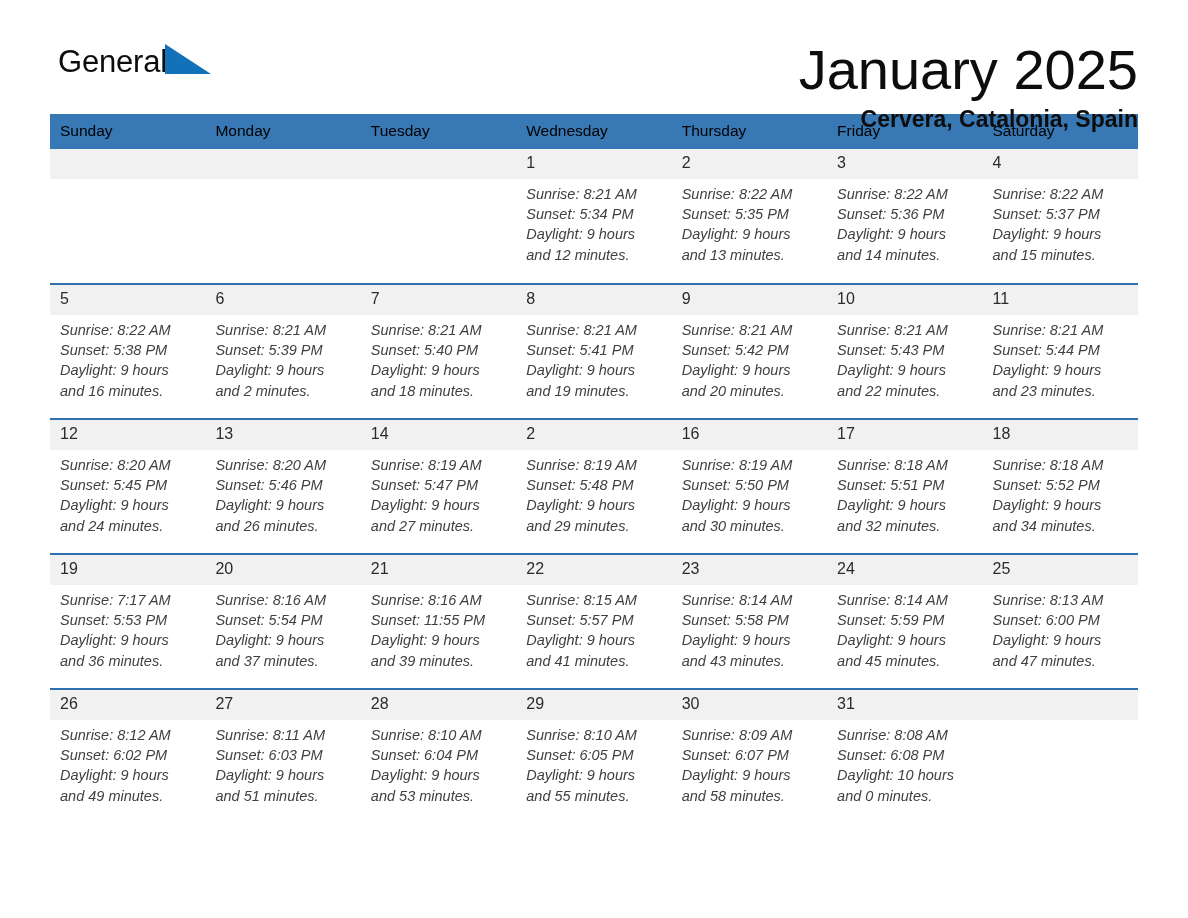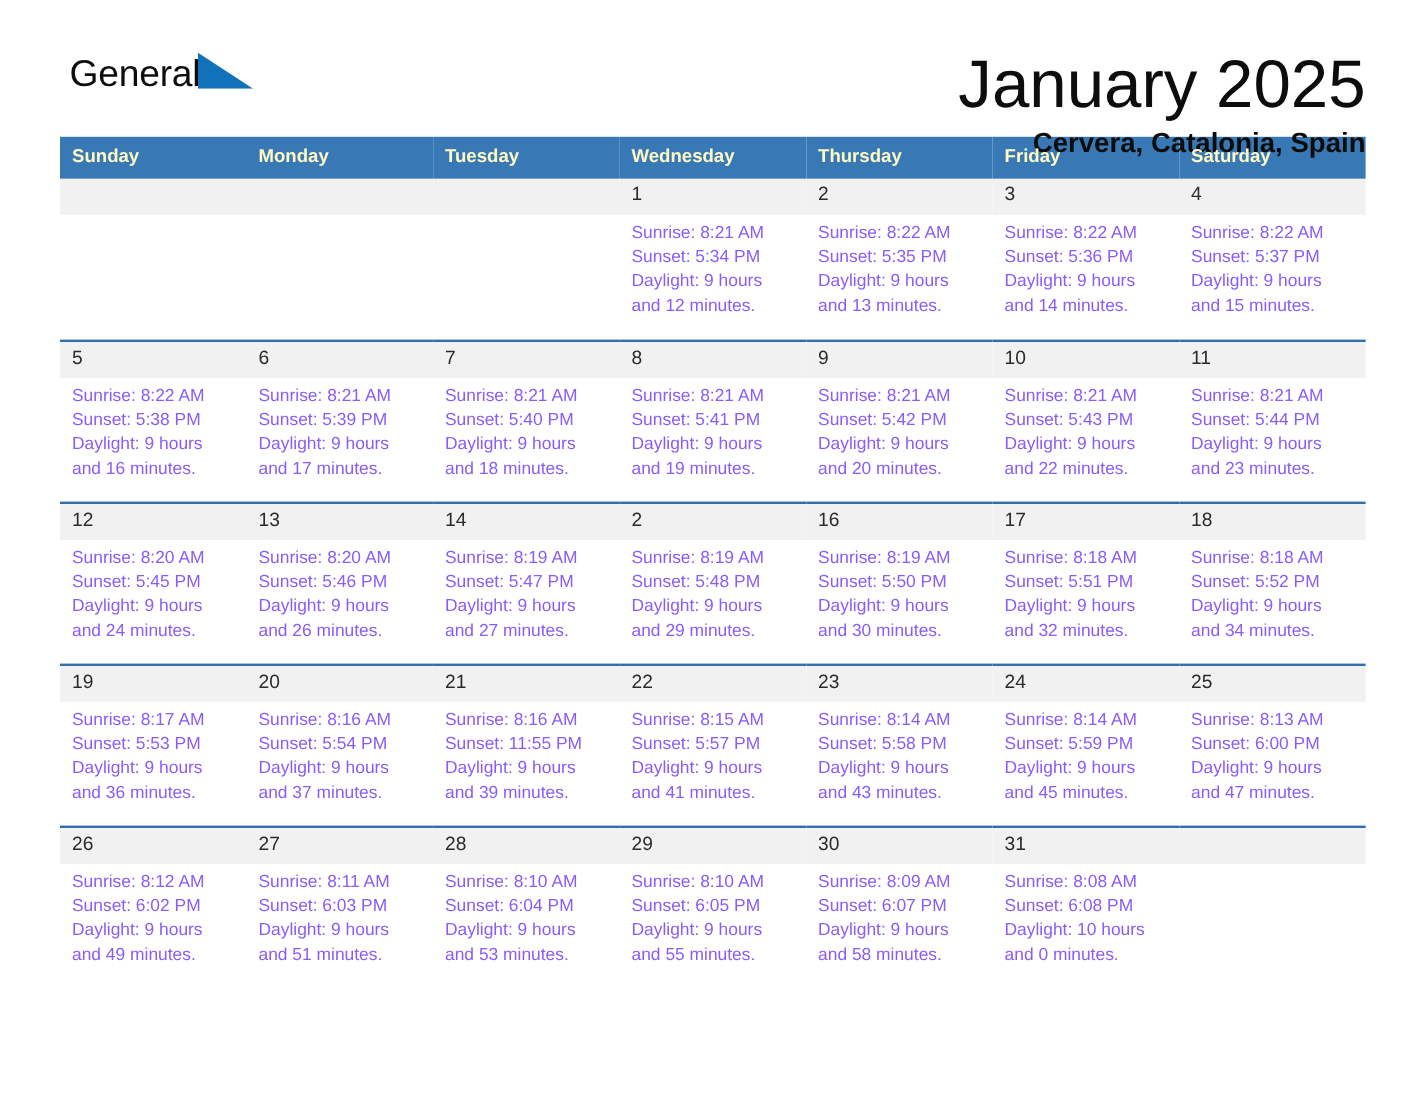--- a/index.html
+++ b/index.html
@@ -80,23 +80,23 @@
   
   .calendar {
     width: 1088px;
     border-collapse: collapse;
     table-layout: fixed;
   }
   .calendar col { width: 14.2857%; }
 
   thead th {
     background: #3878b4;
-    color: #fef9c3;
+    color: #000000;
     font-size: 15.5px;
-    font-weight: 700;
+    font-weight: 400;
     text-align: left;
     padding: 8px 0 9px 10px;
     height: 30px;
     box-sizing: border-box;
   }
 
   tbody tr.week-row > td {
     vertical-align: top;
     padding: 0;
     border-top: 2px solid #2f6fad;
@@ -118,21 +118,22 @@
     line-height: 20px;
     color: #2b2b2b;
     padding: 4px 0 5px 10px;
     min-height: 21px;
     box-sizing: content-box;
   }
   .details {
     padding: 5px 8px 0 10px;
     font-size: 14.5px;
     line-height: 20.2px;
-    color: #8b5cf6;
+    color: #404040;
+    font-style: italic;
   }
   .details div { white-space: nowrap; }
   .cell.empty .details { visibility: hidden; }
 </style>
 </head>
 <body>
 
 <div class="page">
 
   <div class="header">
@@ -265,21 +266,21 @@
               </div>
             </div>
           </td>
           <td>
             <div class="cell">
               <div class="daynum">6</div>
               <div class="details">
                 <div>Sunrise: 8:21 AM</div>
                 <div>Sunset: 5:39 PM</div>
                 <div>Daylight: 9 hours</div>
-                <div>and 17 minutes.</div>
+                <div>and 2 minutes.</div>
               </div>
             </div>
           </td>
           <td>
             <div class="cell">
               <div class="daynum">7</div>
               <div class="details">
                 <div>Sunrise: 8:21 AM</div>
                 <div>Sunset: 5:40 PM</div>
                 <div>Daylight: 9 hours</div>
@@ -409,21 +410,21 @@
                 <div>and 34 minutes.</div>
               </div>
             </div>
           </td>
         </tr>
         <tr class="week-row">
           <td>
             <div class="cell">
               <div class="daynum">19</div>
               <div class="details">
-                <div>Sunrise: 8:17 AM</div>
+                <div>Sunrise: 7:17 AM</div>
                 <div>Sunset: 5:53 PM</div>
                 <div>Daylight: 9 hours</div>
                 <div>and 36 minutes.</div>
               </div>
             </div>
           </td>
           <td>
             <div class="cell">
               <div class="daynum">20</div>
               <div class="details">

